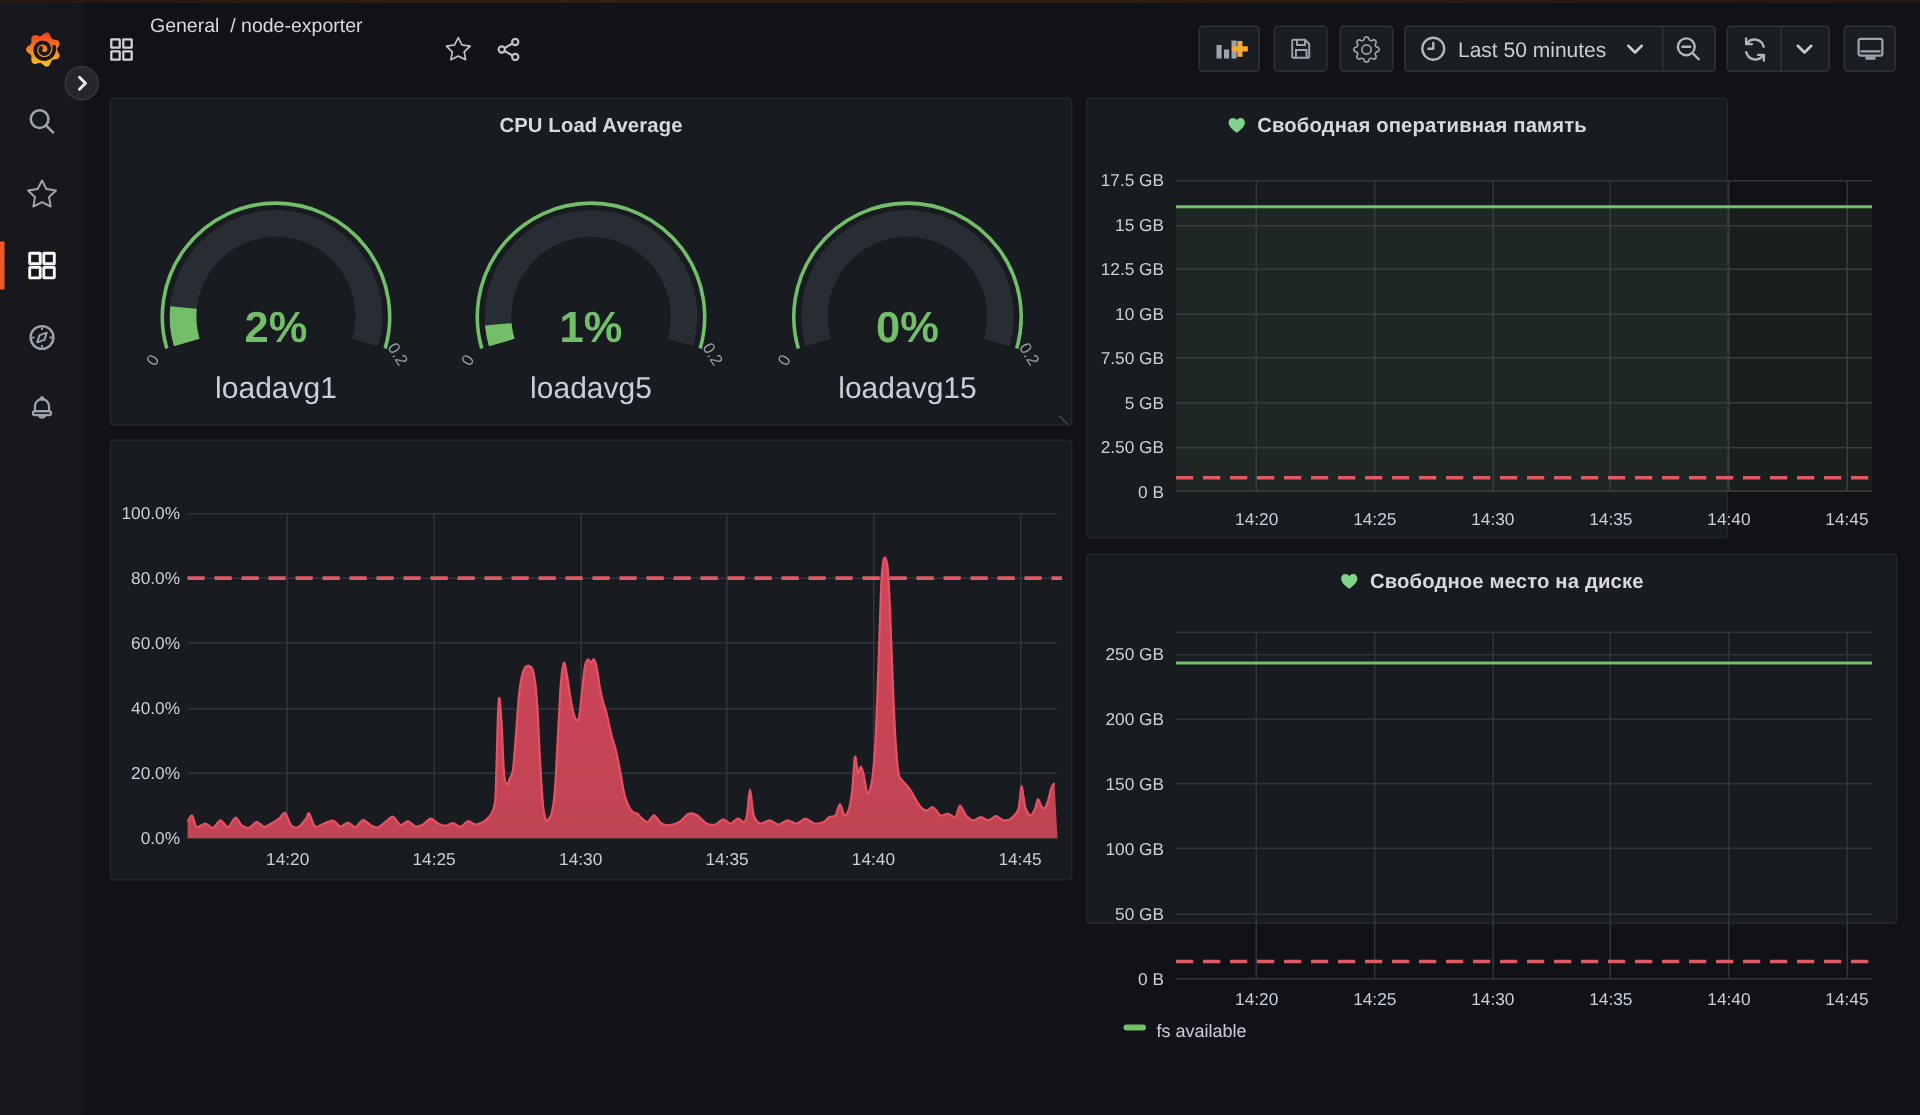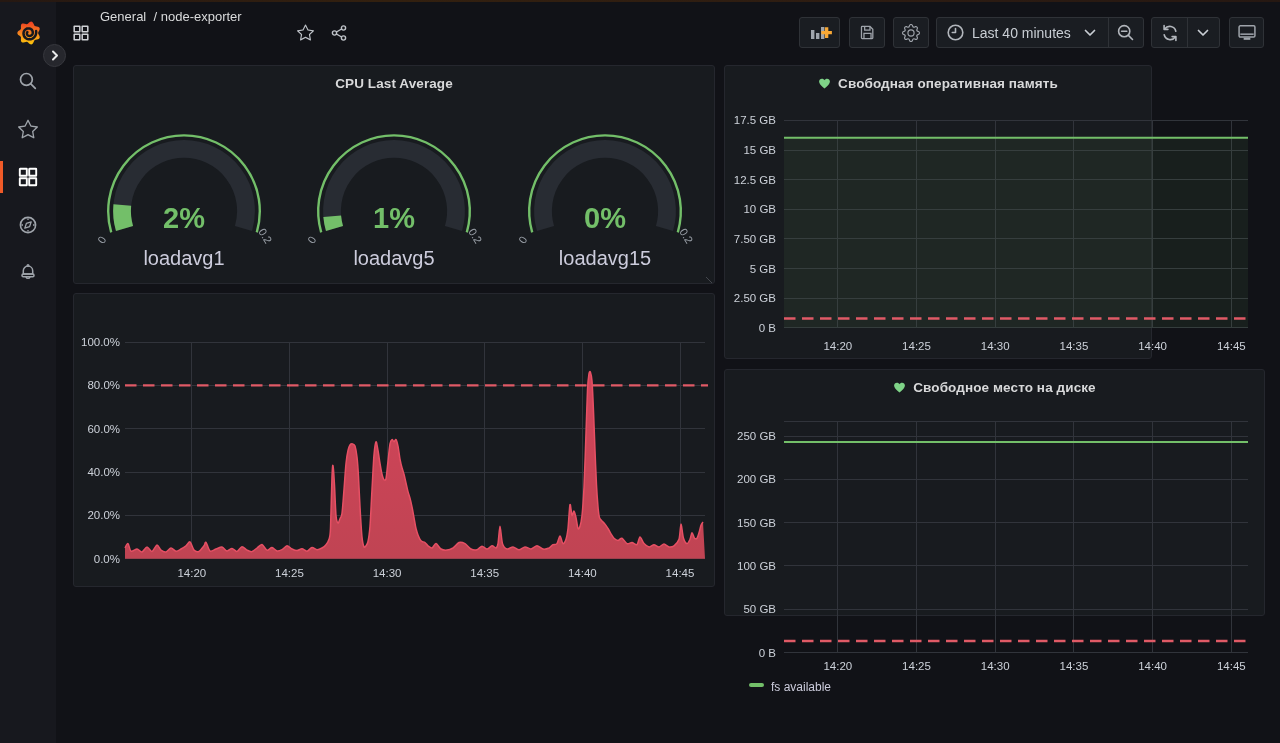--- a/index.html
+++ b/index.html
@@ -99,21 +99,21 @@
 <svg width="18" height="18" viewBox="0 0 16 16">
       <path d="M9.796 1.343c-.527-1.79-3.065-1.79-3.592 0l-.094.319a.873.873 0 0 1-1.255.52l-.292-.16c-1.64-.892-3.433.902-2.54 2.541l.159.292a.873.873 0 0 1-.52 1.255l-.319.094c-1.79.527-1.79 3.065 0 3.592l.319.094a.873.873 0 0 1 .52 1.255l-.16.292c-.892 1.64.901 3.434 2.541 2.54l.292-.159a.873.873 0 0 1 1.255.52l.094.319c.527 1.79 3.065 1.79 3.592 0l.094-.319a.873.873 0 0 1 1.255-.52l.292.16c1.64.893 3.434-.902 2.54-2.541l-.159-.292a.873.873 0 0 1 .52-1.255l.319-.094c1.79-.527 1.79-3.065 0-3.592l-.319-.094a.873.873 0 0 1-.52-1.255l.16-.292c.893-1.64-.902-3.433-2.541-2.54l-.292.159a.873.873 0 0 1-1.255-.52l-.094-.319zm-2.633.283c.246-.835 1.428-.835 1.674 0l.094.319a1.873 1.873 0 0 0 2.693 1.115l.291-.16c.764-.415 1.6.42 1.184 1.185l-.159.292a1.873 1.873 0 0 0 1.116 2.692l.318.094c.835.246.835 1.428 0 1.674l-.319.094a1.873 1.873 0 0 0-1.115 2.693l.16.291c.415.764-.42 1.6-1.185 1.184l-.291-.159a1.873 1.873 0 0 0-2.693 1.116l-.094.318c-.246.835-1.428.835-1.674 0l-.094-.319a1.873 1.873 0 0 0-2.692-1.115l-.292.16c-.764.415-1.6-.42-1.184-1.185l.159-.291A1.873 1.873 0 0 0 1.945 8.93l-.319-.094c-.835-.246-.835-1.428 0-1.674l.319-.094A1.873 1.873 0 0 0 3.06 4.377l-.16-.292c-.415-.764.42-1.6 1.185-1.184l.292.159a1.873 1.873 0 0 0 2.692-1.115l.094-.319z" fill="#9fa4ab"></path>
       <path d="M8 5.754a2.246 2.246 0 1 0 0 4.492 2.246 2.246 0 0 0 0-4.492zM4.754 8a3.246 3.246 0 1 1 6.492 0 3.246 3.246 0 0 1-6.492 0z" fill="#9fa4ab"></path>
     </svg>
   </div>
 <div class="navbtn" style="left:936px;width:208px"></div>
 <svg class="abs" style="left:947px;top:24px" width="17" height="17" viewBox="0 0 17 17">
     <circle cx="8.5" cy="8.5" r="7.3" stroke="#b2b6bc" stroke-width="1.6" fill="none"></circle>
     <path d="M8.5 4.6v3.9h-3.2" stroke="#b2b6bc" stroke-width="1.6" fill="none" stroke-linecap="round" stroke-linejoin="round"></path>
   </svg>
-<div class="abs" style="left:972px;top:25px;font-size:14px;font-weight:500;color:#c9ced4">Last 40 minutes</div>
+<div class="abs" style="left:972px;top:25px;font-size:14px;font-weight:500;color:#c9ced4">Last 50 minutes</div>
 <svg class="abs" style="left:1084px;top:29px" width="12" height="8" viewBox="0 0 12 8">
     <path d="M1.5 1.5l4.5 4.5 4.5-4.5" stroke="#c9ced4" stroke-width="1.7" fill="none" stroke-linecap="round" stroke-linejoin="round"></path>
   </svg>
 <div class="abs" style="left:1108px;top:18px;width:1px;height:29px;background:#2f3237"></div>
 <svg class="abs" style="left:1117px;top:24px" width="17" height="17" viewBox="0 0 17 17">
     <circle cx="7.2" cy="7.2" r="5.6" stroke="#b2b6bc" stroke-width="1.6" fill="none"></circle>
     <line x1="11.4" y1="11.4" x2="15.5" y2="15.5" stroke="#b2b6bc" stroke-width="1.6" stroke-linecap="round"></line>
     <line x1="4.6" y1="7.2" x2="9.8" y2="7.2" stroke="#b2b6bc" stroke-width="1.6" stroke-linecap="round"></line>
   </svg>
 <div class="navbtn" style="left:1151px;width:69px"></div>
@@ -131,21 +131,21 @@
   </svg>
 <div class="navbtn" style="left:1229px;width:35px">
 <svg width="20" height="19" viewBox="0 0 24 22" fill="none">
 <rect x="2.5" y="3" width="19" height="13.5" rx="1.5" stroke="#9fa4ab" stroke-width="1.8"></rect>
 <line x1="4" y1="13" x2="20" y2="13" stroke="#9fa4ab" stroke-width="1.8"></line>
 <rect x="8" y="17.2" width="8" height="2.6" fill="#9fa4ab"></rect>
 </svg>
   </div>
 
 <div class="panel" style="left:73px;top:65px;width:642px;height:219px">
-<div class="ptitle">CPU Last Average</div>
+<div class="ptitle">CPU Load Average</div>
 <svg class="abs" style="left:0;top:0" width="642" height="219" font-family="Liberation Sans,sans-serif">
 <path d="M50.5 162.4 A62 62 0 1 1 169.5 162.4" stroke="#282c33" stroke-width="17.8" fill="none"></path>
 <path d="M37.2 166.3 A75.8 75.8 0 1 1 182.8 166.3" stroke="#73bf69" stroke-width="2.4" fill="none"></path>
 <path d="M50.5 162.4 A62 62 0 0 1 48.3 139.0" stroke="#73bf69" stroke-width="17.8" fill="none"></path>
 <text x="31" y="176" fill="#9aa0a8" font-size="11" text-anchor="middle" transform="rotate(-58 31 176)">0</text>
 <text x="188" y="172" fill="#9aa0a8" font-size="11" text-anchor="middle" transform="rotate(58 188 172)">0.2</text>
 <text x="110" y="162" fill="#73bf69" font-size="29" font-weight="bold" text-anchor="middle">2%</text>
 <text x="110" y="199" fill="#ccccdc" font-size="20" text-anchor="middle">loadavg1</text>
 <path d="M260.5 162.4 A62 62 0 1 1 379.5 162.4" stroke="#282c33" stroke-width="17.8" fill="none"></path>
 <path d="M247.2 166.3 A75.8 75.8 0 1 1 392.8 166.3" stroke="#73bf69" stroke-width="2.4" fill="none"></path>

